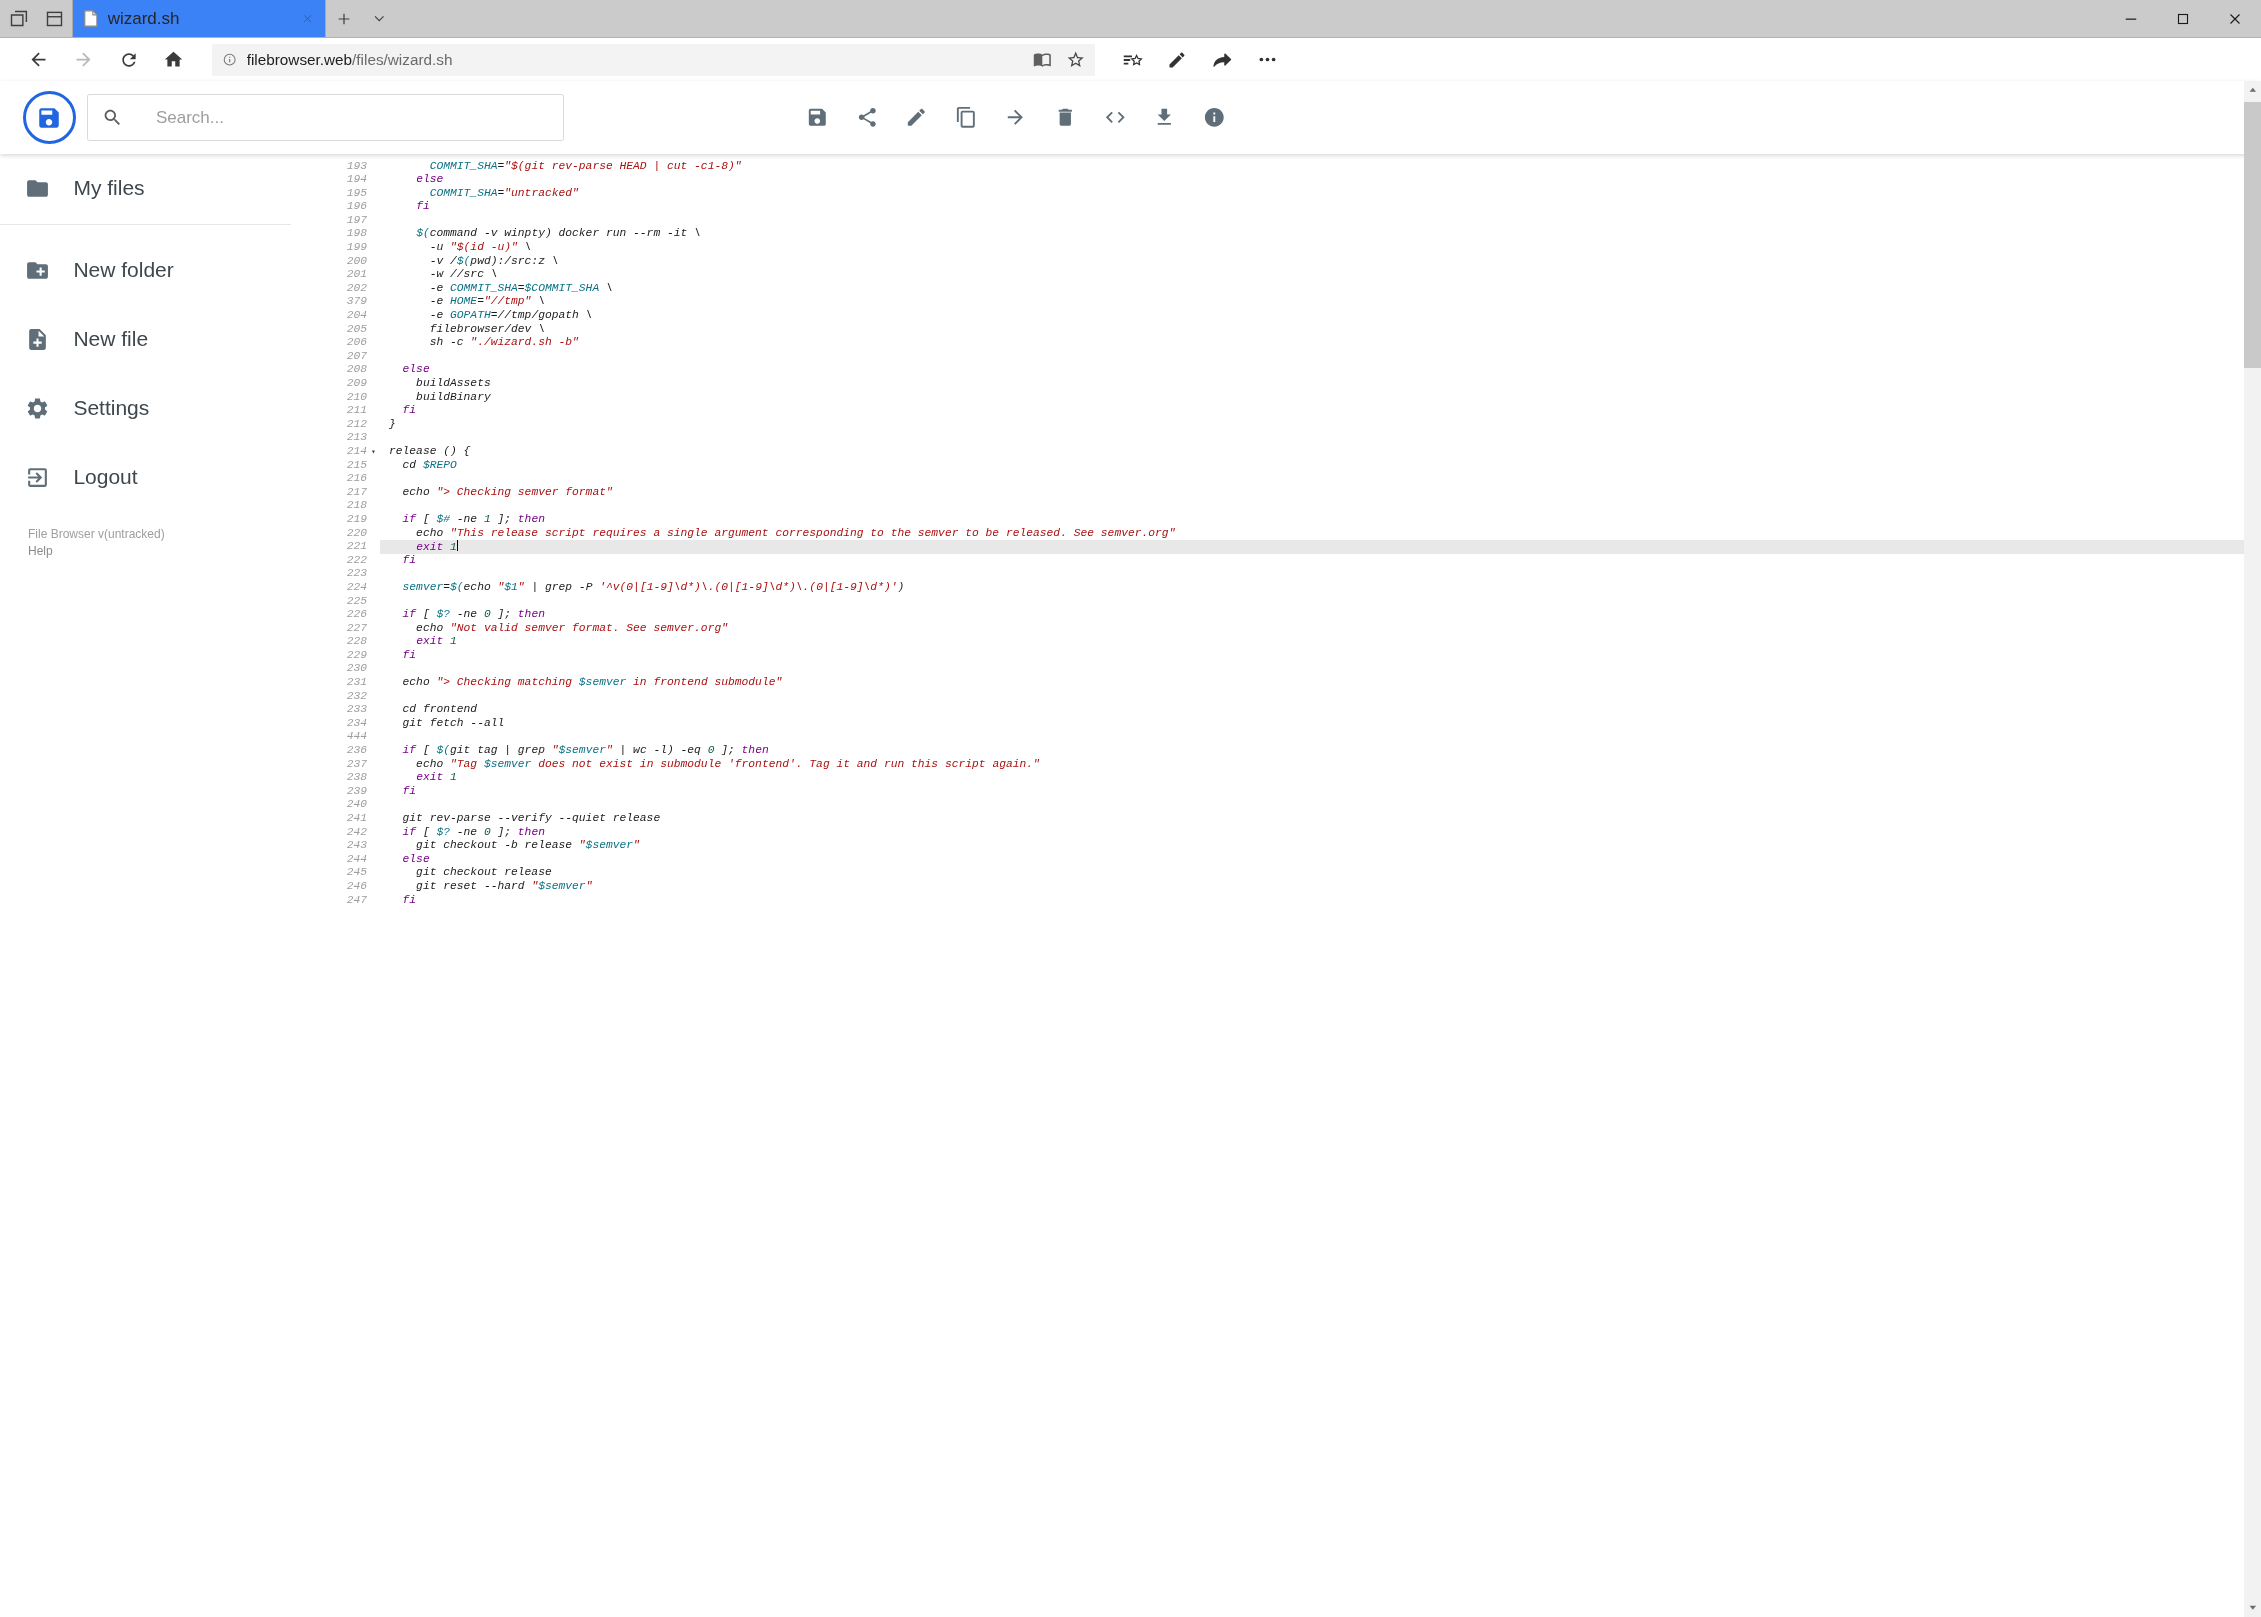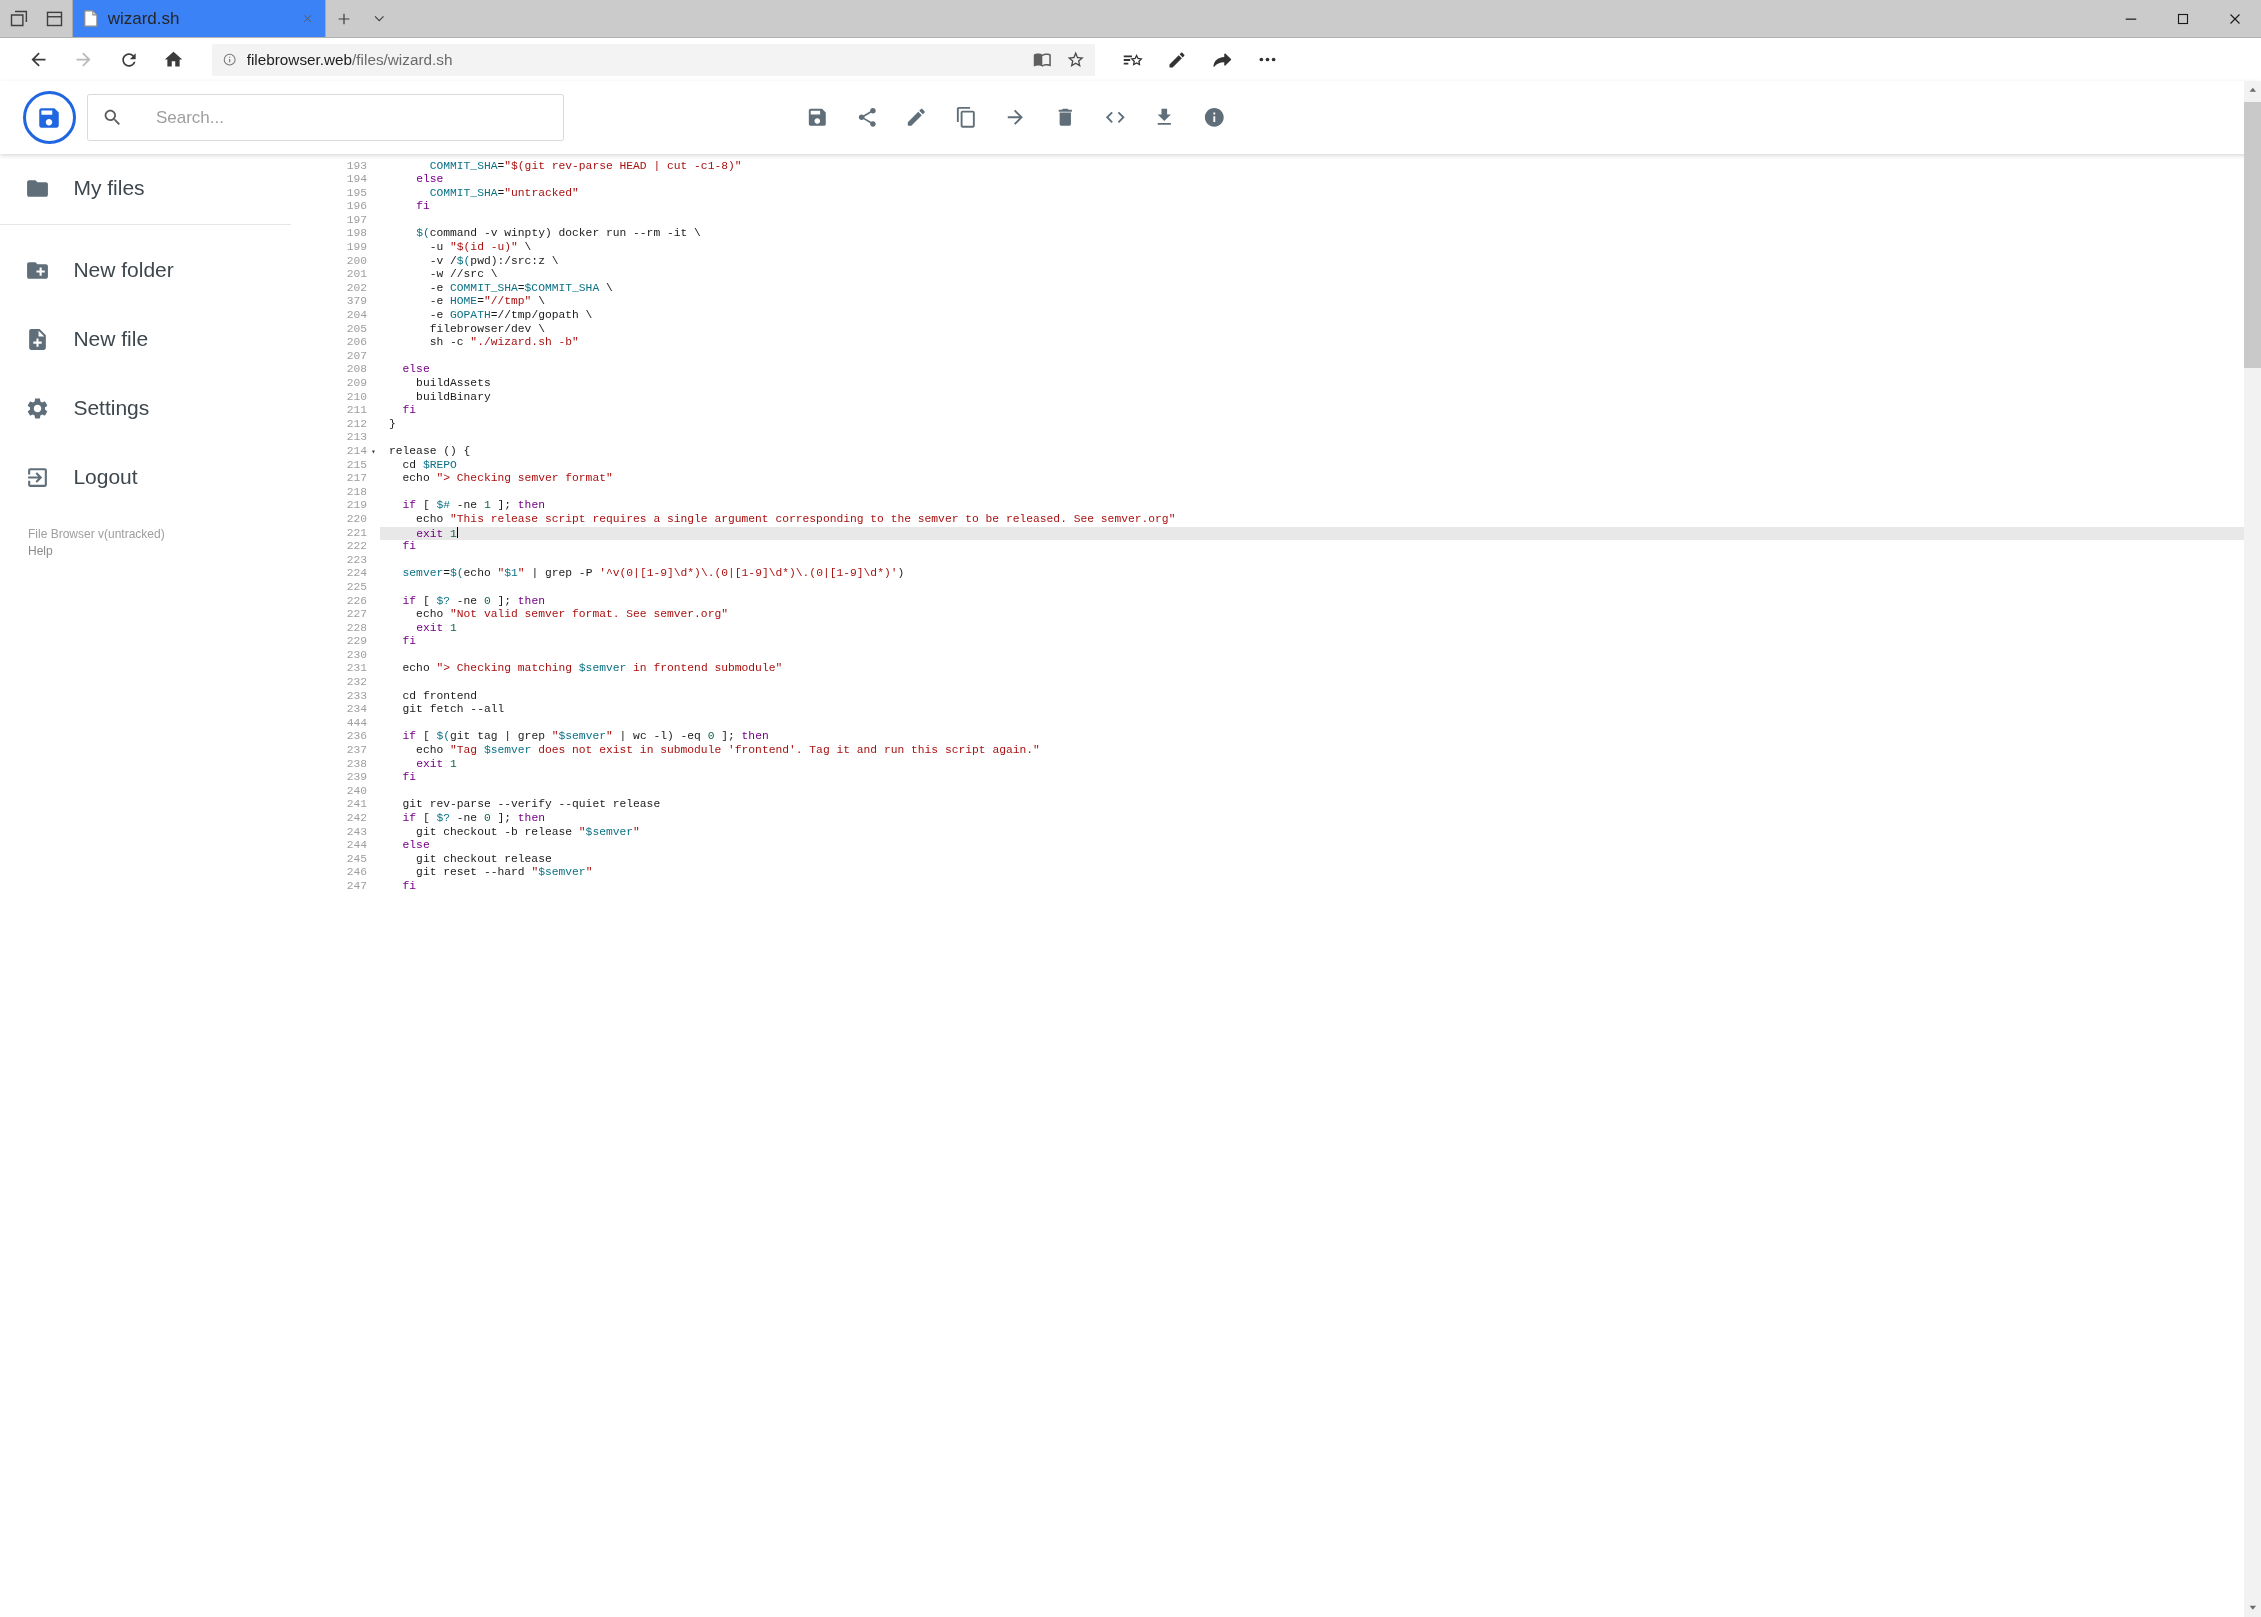--- a/index.html
+++ b/index.html
@@ -45,21 +45,21 @@
   .side-item{height:61px;display:flex;align-items:center;padding-left:25px;gap:23.4px;cursor:pointer;}
   .side-item svg{fill:#5f6e78;}
   .side-label{font-size:21px;color:#3d474d;}
   .side-sec1{border-bottom:0.8px solid #e7e7e7;margin-right:36px;padding-bottom:4.8px;}
   .side-actions{margin-top:11.3px;}
   .side-actions .side-item{height:69px;}
   .side-footer{position:absolute;left:28px;top:373px;font-size:12px;color:#9e9e9e;line-height:17px;}
   .side-help{color:#8a8a8a;cursor:pointer;}
 
   
-  .editor{position:absolute;top:153px;left:327px;right:17px;bottom:0;background:#fff;padding-top:6.5px;font-family:"Liberation Mono",monospace;font-size:11.3px;line-height:13.6px;}
+  .editor{position:absolute;top:153px;left:327px;right:17px;bottom:0;background:#fff;padding-top:6.5px;font-family:"Liberation Mono",monospace;font-size:11.3px;line-height:13.6px;font-style:italic;}
   .code-line{display:flex;height:13.6px;white-space:pre;}
   .gutter{width:53px;display:flex;flex:none;}
   .lnum{width:40px;text-align:right;color:#9e9e9e;}
   .fold{width:13px;text-align:center;font-size:8px;color:#444;line-height:13.6px;}
   .code-text{flex:1;padding-left:9px;color:#1b1b1b;}
   .code-line.active .code-text{background:var(--active-line,#e8e8e8);}
   .tok-kw{color:var(--kw,#770088);}
   .tok-str{color:var(--str,#aa1111);}
   .tok-var{color:var(--var,#0b7285);}
   .tok-num{color:var(--num,#116644);}
@@ -316,20 +316,21 @@
     <div class="code-line"><div class="gutter"><span class="lnum">206</span><span class="fold"></span></div><div class="code-text">      sh -c <span class="tok-str">"</span><span class="tok-str">./wizard.sh -b</span><span class="tok-str">"</span></div></div>
     <div class="code-line"><div class="gutter"><span class="lnum">207</span><span class="fold"></span></div><div class="code-text"></div></div>
     <div class="code-line"><div class="gutter"><span class="lnum">208</span><span class="fold"></span></div><div class="code-text">  <span class="tok-kw">else</span></div></div>
     <div class="code-line"><div class="gutter"><span class="lnum">209</span><span class="fold"></span></div><div class="code-text">    buildAssets</div></div>
     <div class="code-line"><div class="gutter"><span class="lnum">210</span><span class="fold"></span></div><div class="code-text">    buildBinary</div></div>
     <div class="code-line"><div class="gutter"><span class="lnum">211</span><span class="fold"></span></div><div class="code-text">  <span class="tok-kw">fi</span></div></div>
     <div class="code-line"><div class="gutter"><span class="lnum">212</span><span class="fold"></span></div><div class="code-text">}</div></div>
     <div class="code-line"><div class="gutter"><span class="lnum">213</span><span class="fold"></span></div><div class="code-text"></div></div>
     <div class="code-line"><div class="gutter"><span class="lnum">214</span><span class="fold">▾</span></div><div class="code-text">release () {</div></div>
     <div class="code-line"><div class="gutter"><span class="lnum">215</span><span class="fold"></span></div><div class="code-text">  cd <span class="tok-var">$REPO</span></div></div>
+    <div class="code-line"><div class="gutter"><span class="lnum">216</span><span class="fold"></span></div><div class="code-text"></div></div>
     <div class="code-line"><div class="gutter"><span class="lnum">217</span><span class="fold"></span></div><div class="code-text">  echo <span class="tok-str">"</span><span class="tok-str">&gt; Checking semver format</span><span class="tok-str">"</span></div></div>
     <div class="code-line"><div class="gutter"><span class="lnum">218</span><span class="fold"></span></div><div class="code-text"></div></div>
     <div class="code-line"><div class="gutter"><span class="lnum">219</span><span class="fold"></span></div><div class="code-text">  <span class="tok-kw">if</span> [ <span class="tok-var">$#</span> -ne <span class="tok-num">1</span> ]; <span class="tok-kw">then</span></div></div>
     <div class="code-line"><div class="gutter"><span class="lnum">220</span><span class="fold"></span></div><div class="code-text">    echo <span class="tok-str">"</span><span class="tok-str">This release script requires a single argument corresponding to the semver to be released. See semver.org</span><span class="tok-str">"</span></div></div>
     <div class="code-line active"><div class="gutter"><span class="lnum">221</span><span class="fold"></span></div><div class="code-text">    <span class="tok-kw">exit</span> <span class="tok-num">1</span><span class="cursor"></span></div></div>
     <div class="code-line"><div class="gutter"><span class="lnum">222</span><span class="fold"></span></div><div class="code-text">  <span class="tok-kw">fi</span></div></div>
     <div class="code-line"><div class="gutter"><span class="lnum">223</span><span class="fold"></span></div><div class="code-text"></div></div>
     <div class="code-line"><div class="gutter"><span class="lnum">224</span><span class="fold"></span></div><div class="code-text">  <span class="tok-var">semver</span>=<span class="tok-var">$(</span>echo <span class="tok-str">"</span><span class="tok-var">$1</span><span class="tok-str">"</span> | grep -P <span class="tok-str">'^v(0|[1-9]\d*)\.(0|[1-9]\d*)\.(0|[1-9]\d*)'</span>)</div></div>
     <div class="code-line"><div class="gutter"><span class="lnum">225</span><span class="fold"></span></div><div class="code-text"></div></div>
     <div class="code-line"><div class="gutter"><span class="lnum">226</span><span class="fold"></span></div><div class="code-text">  <span class="tok-kw">if</span> [ <span class="tok-var">$?</span> -ne <span class="tok-num">0</span> ]; <span class="tok-kw">then</span></div></div>

